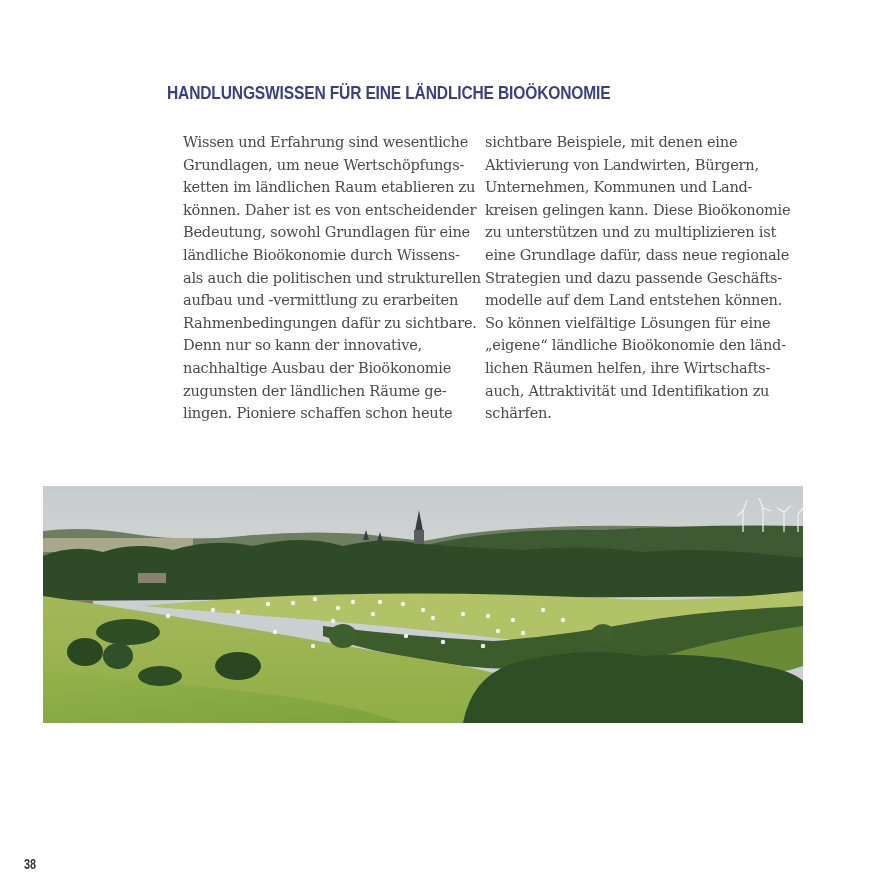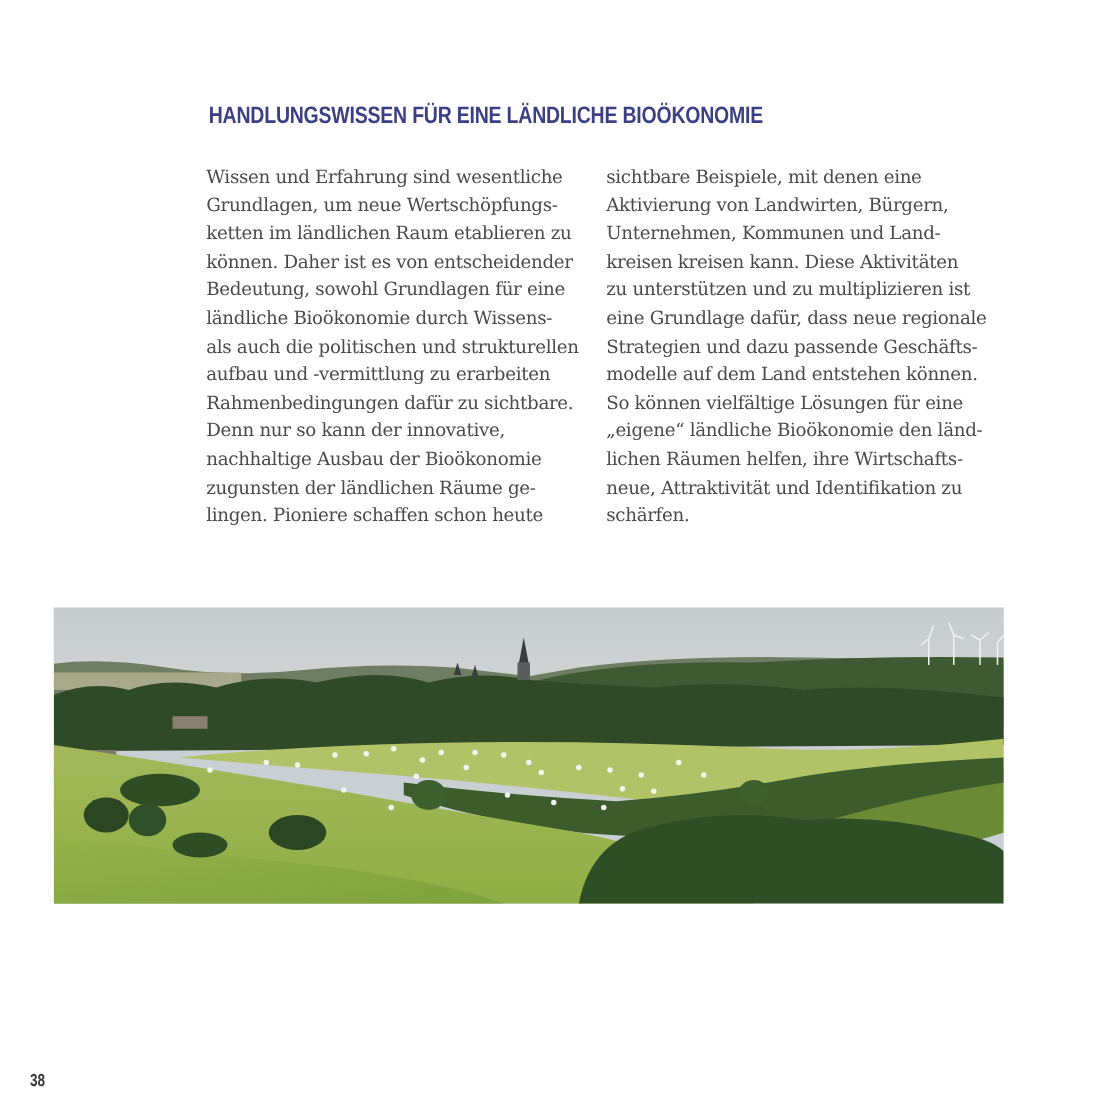--- a/index.html
+++ b/index.html
@@ -9,21 +9,21 @@
     font-family: "Liberation Sans", sans-serif; font-weight: bold;
     font-size: 19px; color: #3b3f83; letter-spacing: -0.2px;
     transform: scaleX(0.82); transform-origin: left top; white-space: nowrap;
   }
   .col {
     position: absolute; top: 131px; width: 310px;
     font-family: "DejaVu Serif", serif; font-size: 14.6px; line-height: 22.6px;
     color: #4a4a4a; letter-spacing: -0.25px;
   }
   .col .line { display: block; white-space: nowrap; }
-  .col-left { left: 165px; }
+  .col-left { left: 183px; }
   .col-right { left: 485px; }
   .photo {
     position: absolute; left: 43px; top: 486px; width: 760px; height: 237px; overflow: hidden;
     background: #c9cfd2;
   }
   .photo svg { display: block; }
   .page-num {
     position: absolute; left: 24px; top: 856px;
     font-family: "Liberation Sans", sans-serif; font-weight: bold; font-size: 14px;
     color: #3a3a3a; transform: scaleX(0.78); transform-origin: left top;
@@ -47,29 +47,29 @@
   <span class="line">Denn nur so kann der innovative,</span>
   <span class="line">nachhaltige Ausbau der Bioökonomie</span>
   <span class="line">zugunsten der ländlichen Räume ge-</span>
   <span class="line">lingen. Pioniere schaffen schon heute</span>
 </div>
 
 <div class="col col-right">
   <span class="line">sichtbare Beispiele, mit denen eine</span>
   <span class="line">Aktivierung von Landwirten, Bürgern,</span>
   <span class="line">Unternehmen, Kommunen und Land-</span>
-  <span class="line">kreisen kreisen kann. Diese Aktivitäten</span>
+  <span class="line">kreisen gelingen kann. Diese Bioökonomie</span>
   <span class="line">zu unterstützen und zu multiplizieren ist</span>
   <span class="line">eine Grundlage dafür, dass neue regionale</span>
   <span class="line">Strategien und dazu passende Geschäfts-</span>
   <span class="line">modelle auf dem Land entstehen können.</span>
   <span class="line">So können vielfältige Lösungen für eine</span>
   <span class="line">„eigene“ ländliche Bioökonomie den länd-</span>
   <span class="line">lichen Räumen helfen, ihre Wirtschafts-</span>
-  <span class="line">neue, Attraktivität und Identifikation zu</span>
+  <span class="line">auch, Attraktivität und Identifikation zu</span>
   <span class="line">schärfen.</span>
 </div>
 
 <div class="photo" role="img" aria-label="Panoramic rural landscape: rolling green meadows with white hay bales, hedgerows and trees, a village with church spire, forested hills and wind turbines on the horizon">
   <svg width="760" height="237" viewBox="0 0 760 237" xmlns="http://www.w3.org/2000/svg">
     <defs>
       <linearGradient id="sky" x1="0" y1="0" x2="0" y2="1">
         <stop offset="0" stop-color="#c6cbcd"></stop>
         <stop offset="1" stop-color="#d3d6d4"></stop>
       </linearGradient>

